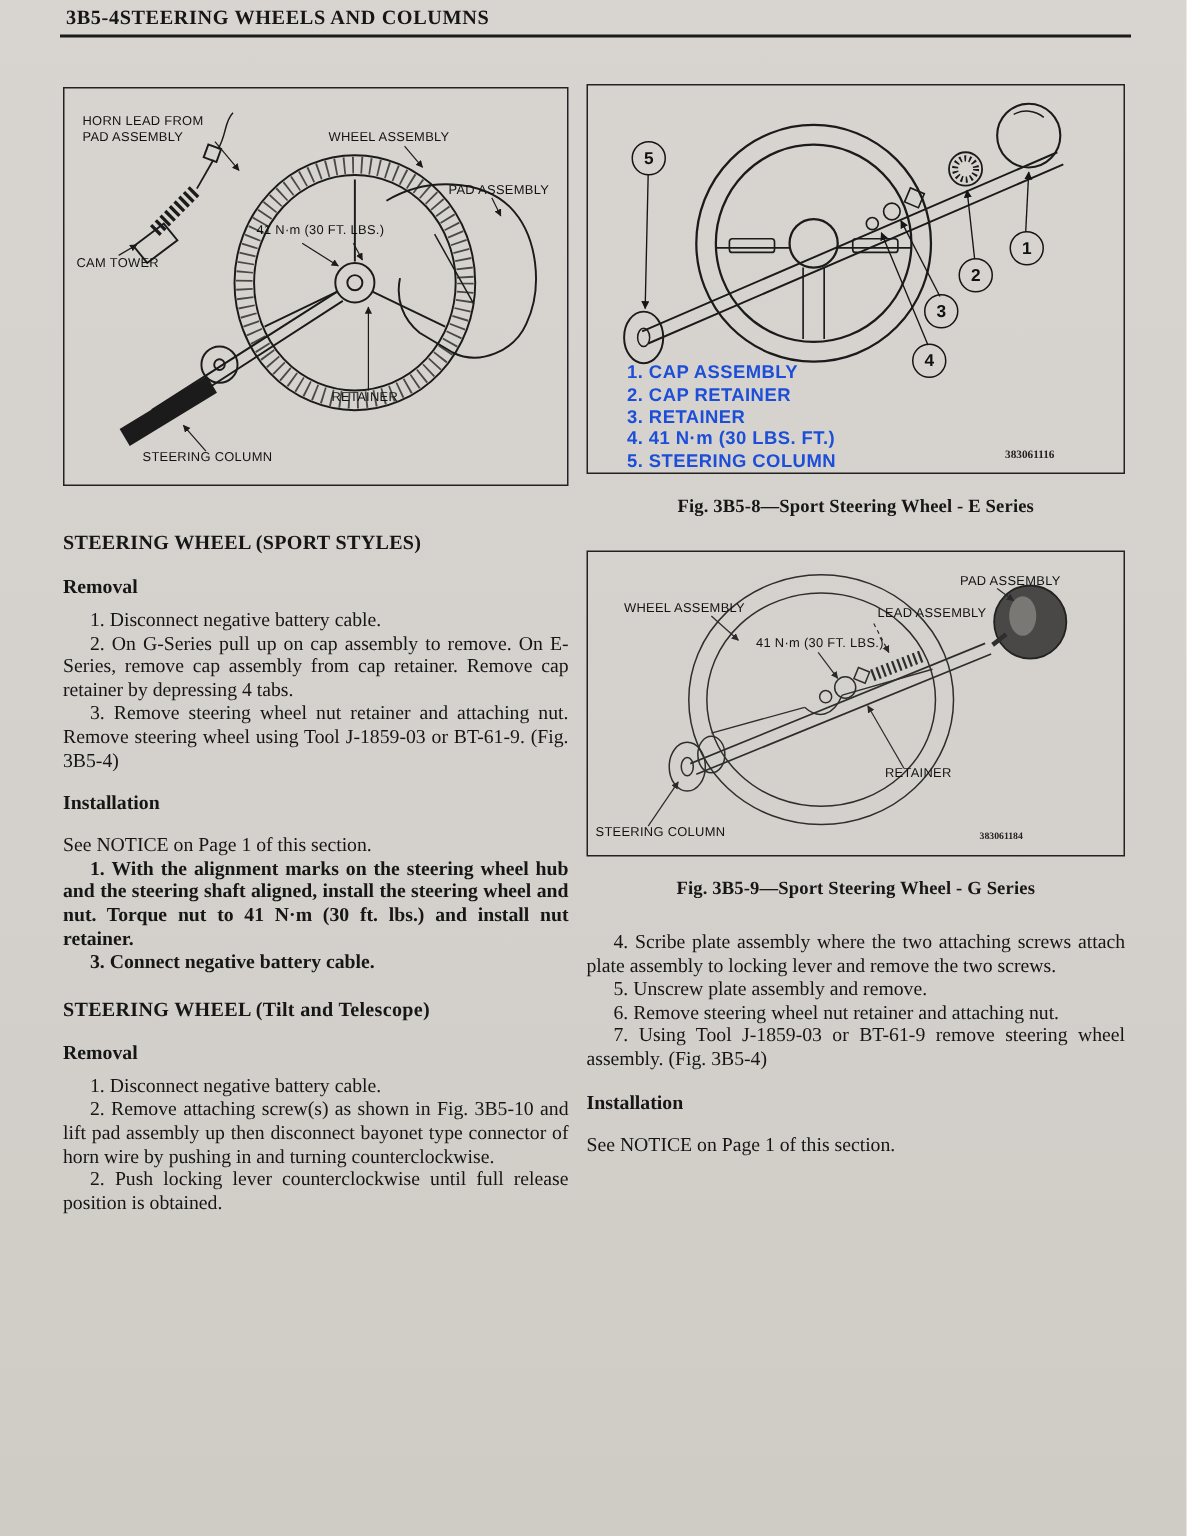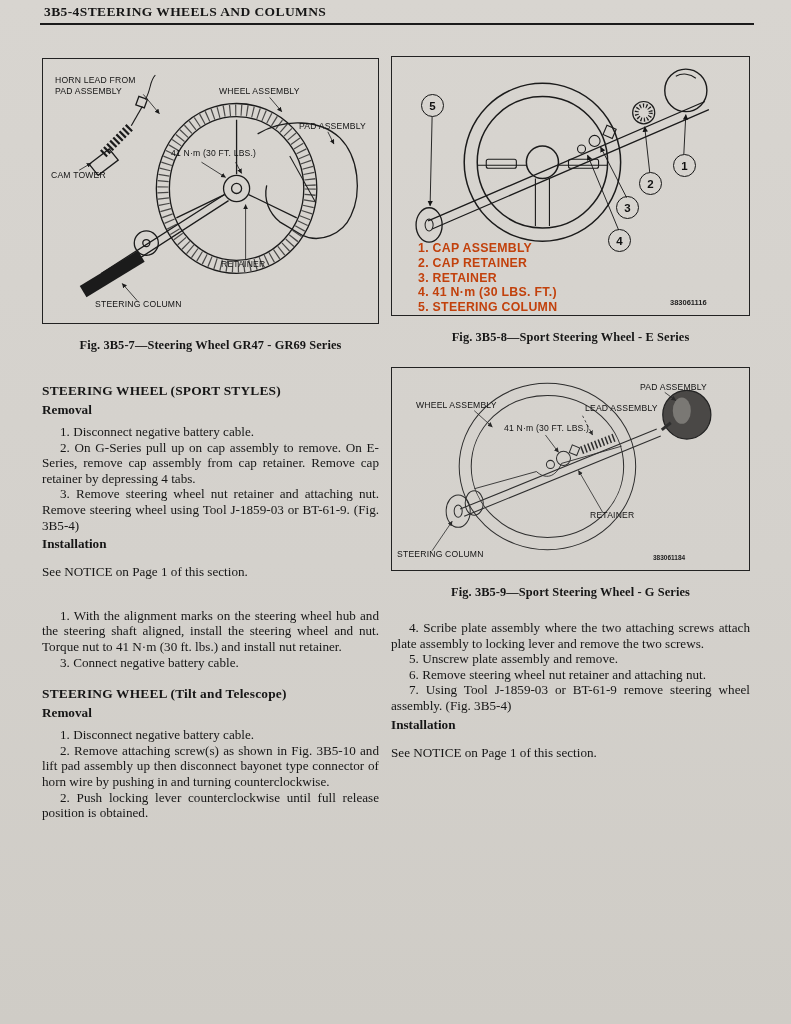--- a/index.html
+++ b/index.html
@@ -20,44 +20,44 @@
   .fig7{height:264px;}
   .fig8{height:258px;}
   .fig9{height:202px;margin-top:22px;}
   .figbox svg{position:absolute;left:0;top:0;width:100%;height:100%;}
 
   .flabel{
     position:absolute;font-family:Liberation Sans, sans-serif;
     font-size:8.6px;line-height:10.5px;color:#131313;
     white-space:pre-line;letter-spacing:.2px;
   }
-  .figcode{position:absolute;font-family:Liberation Sans, sans-serif;font-weight:bold;color:#222;}
+  .figcode{position:absolute;font-family:Liberation Serif, serif;font-weight:bold;color:#222;}
   .code8{left:278px;top:241px;font-size:7.5px;}
   .code9{left:261px;top:186px;font-size:6.5px;}
 
   .legend{
     position:absolute;left:26px;top:184px;
     font-family:"Liberation Sans",sans-serif;font-weight:bold;
-    font-size:12.3px;line-height:14.8px;letter-spacing:.3px;color:#c2410c;
+    font-size:12.3px;line-height:14.8px;letter-spacing:.3px;color:#1d4ed8;
   }
   .legend span{display:block;}
 
   .callout{
     position:absolute;width:21px;height:21px;border:1.4px solid #151515;border-radius:50%;
     display:flex;align-items:center;justify-content:center;
     font-family:"Liberation Sans",sans-serif;font-weight:bold;font-size:11.5px;color:#111;
     background:transparent;
   }
 
   .fig-caption{margin:14px 0 0;text-align:center;font-weight:bold;font-size:12.4px;letter-spacing:.1px;}
 
   .section-h{font-size:13.4px;font-weight:bold;margin:30px 0 0;letter-spacing:.2px;}
-  .sub-h{font-size:13.2px;font-weight:bold;margin:3px 0 0;}
+  .sub-h{font-size:13.2px;font-weight:bold;margin:13px 0 0;}
   .steps{margin-top:6px;}
-  .steps.gap{margin-top:28px;}
+  .steps.gap{margin-top:0;font-weight:bold;}
   .step{margin:0;text-indent:18px;text-align:justify;line-height:15.6px;font-size:13.15px;}
   .notice{margin:12px 0 0;line-height:15.6px;font-size:13.15px;}
 </style>
 </head>
 <body>
 
 <div>
 
   <div class="page-header">
     <span>3B5-4</span><span class="ttl">STEERING WHEELS AND COLUMNS</span>
@@ -105,21 +105,20 @@
       </svg>
       <div class="flabel" style="left:12px;top:16px;">HORN LEAD FROM
 PAD ASSEMBLY</div>
       <div class="flabel" style="left:176px;top:27px;">WHEEL ASSEMBLY</div>
       <div class="flabel" style="left:256px;top:62px;">PAD ASSEMBLY</div>
       <div class="flabel" style="left:128px;top:89px;">41 N·m (30 FT. LBS.)</div>
       <div class="flabel" style="left:8px;top:111px;">CAM TOWER</div>
       <div class="flabel" style="left:178px;top:200px;">RETAINER</div>
       <div class="flabel" style="left:52px;top:240px;">STEERING COLUMN</div>
     </div>
-    <div class="fig-caption">Fig. 3B5-7—Steering Wheel GR47 - GR69 Series</div>
 
     <div class="section-h">STEERING WHEEL (SPORT STYLES)</div>
 
     <div class="sub-h">Removal</div>
     <div class="steps">
       <p class="step">1. Disconnect negative battery cable.</p>
       <p class="step">2. On G-Series pull up on cap assembly to remove. On E-Series, remove cap assembly from cap retainer. Remove cap retainer by depressing 4 tabs.</p>
       <p class="step">3. Remove steering wheel nut retainer and attaching nut. Remove steering wheel using Tool J-1859-03 or BT-61-9. (Fig. 3B5-4)</p>
     </div>
 

